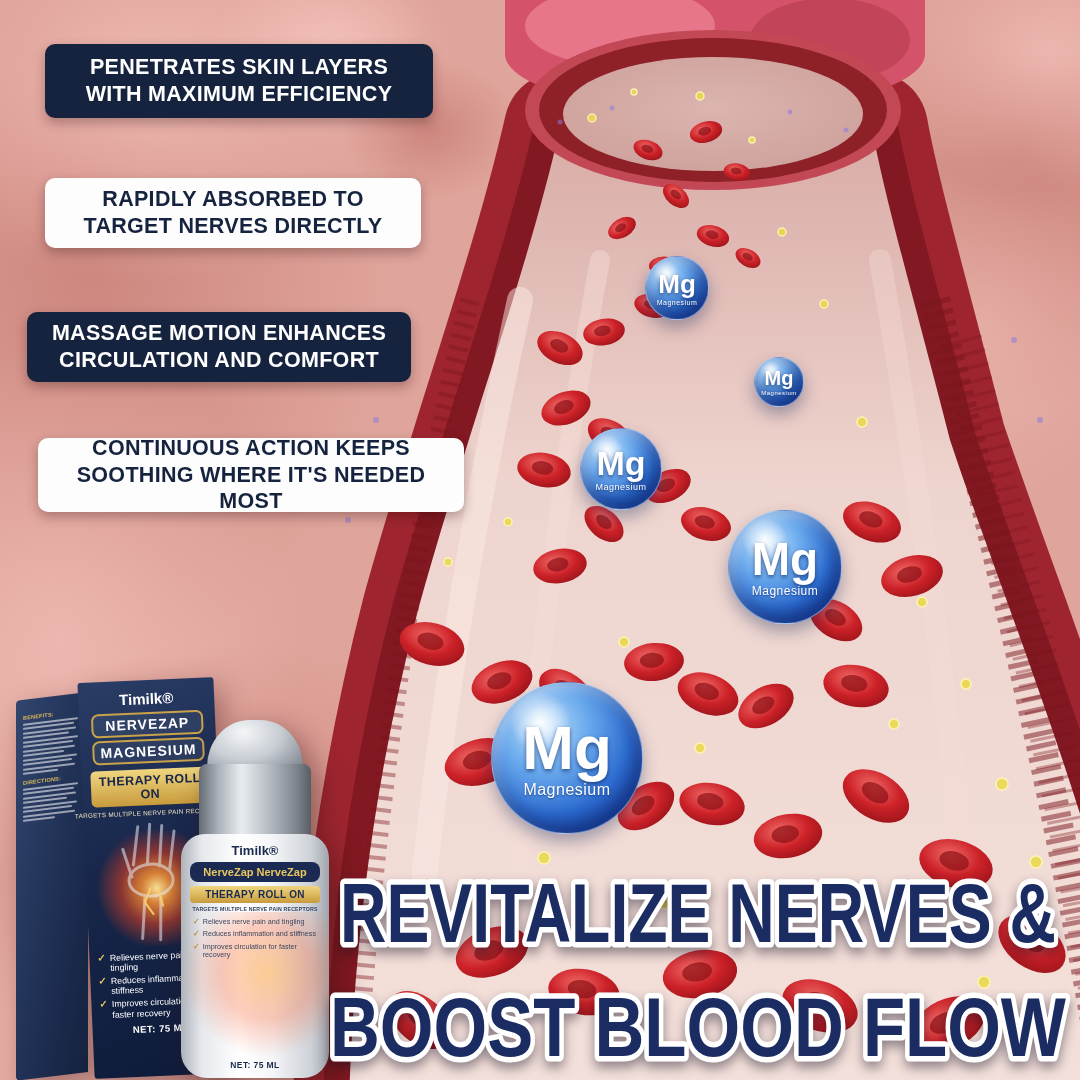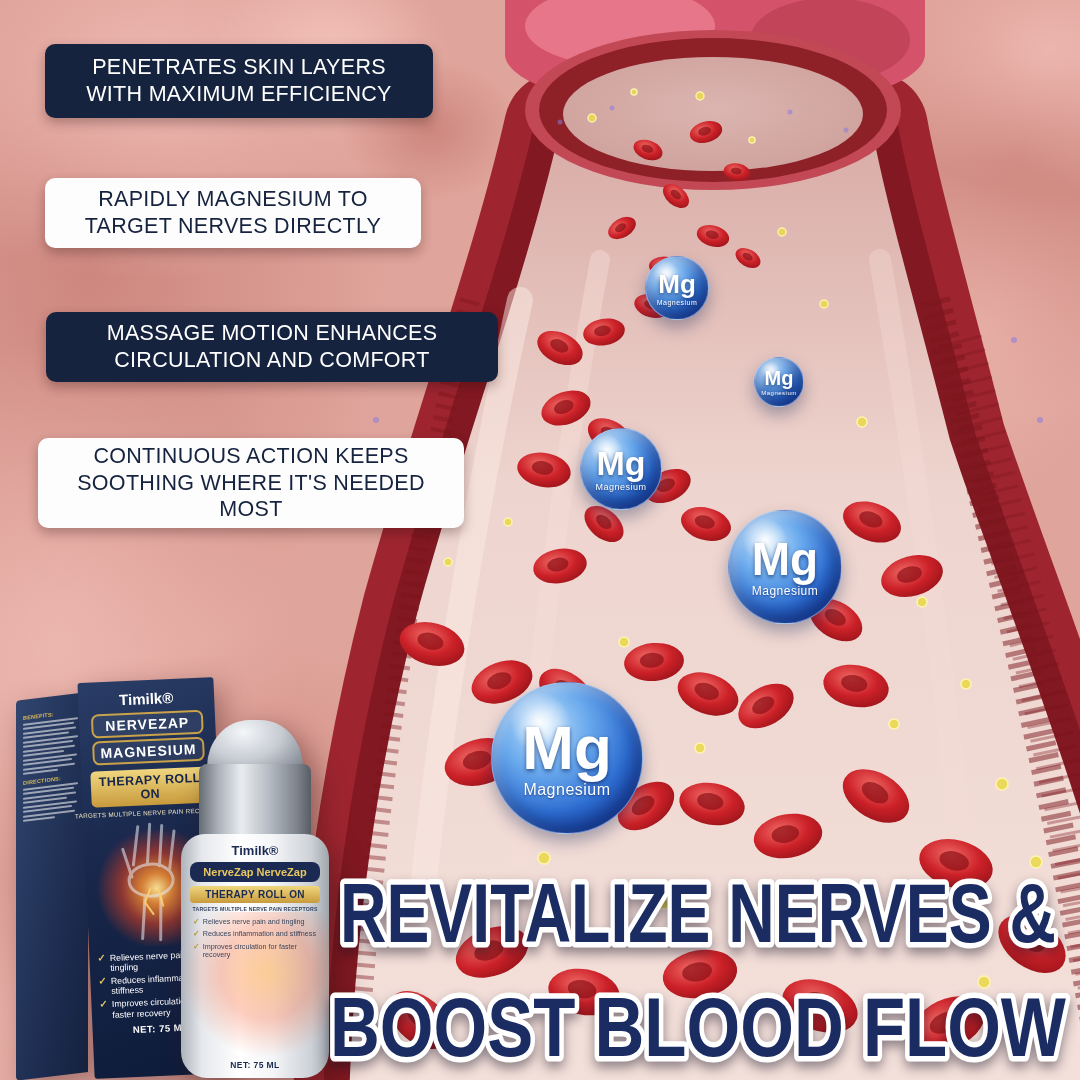--- a/index.html
+++ b/index.html
@@ -3,21 +3,21 @@
 <meta charset="utf-8">
 <style>
   html,body{margin:0;padding:0;background:#2a2a2a;}
   .stage{position:relative;width:1080px;height:1080px;overflow:hidden;
          background:#dfa49b;font-family:"Liberation Sans",sans-serif;}
   .stage svg.bg{position:absolute;left:0;top:0;z-index:0;}
 
   
   .callout{position:absolute;z-index:4;border-radius:10px;padding:8px 18px;box-sizing:border-box;
            display:flex;align-items:center;justify-content:center;text-align:center;
-           font-weight:normal;font-size:21.5px;line-height:1.25;letter-spacing:.3px;
+           font-weight:bold;font-size:21.5px;line-height:1.25;letter-spacing:.3px;
            box-shadow:0 5px 12px rgba(40,10,10,.3);}
   .callout.dark{background:#16233f;color:#ffffff;}
   .callout.light{background:#fdfdfd;color:#16233f;}
 
   
   .mg-sphere{position:absolute;z-index:3;border-radius:50%;
     background:
       radial-gradient(circle at 32% 26%, rgba(255,255,255,.95) 0%, rgba(255,255,255,0) 20%),
       radial-gradient(circle at 35% 30%, #c2e1fb 0%, #6aaaed 30%, #2e6ed2 60%, #1c47ad 82%, #123585 100%);
     box-shadow:0 8px 16px rgba(20,40,90,.35),
@@ -255,23 +255,23 @@
         <circle cx="790" cy="112" r="2.5"></circle>
       <circle cx="846" cy="130" r="2.5"></circle>
         <circle cx="1014" cy="340" r="3"></circle>
         <circle cx="1040" cy="420" r="3"></circle>
       <circle cx="376" cy="420" r="3"></circle>
         <circle cx="348" cy="520" r="3"></circle>
     </g>
   </svg>
 
   <div class="callout dark" style="left:45px;top:44px;width:388px;height:74px;">PENETRATES SKIN LAYERS WITH MAXIMUM EFFICIENCY</div>
-  <div class="callout light" style="left:45px;top:178px;width:376px;height:70px;">RAPIDLY MAGNESIUM TO TARGET NERVES DIRECTLY</div>
-  <div class="callout dark" style="left:46px;top:312px;width:452px;height:70px;">MASSAGE MOTION ENHANCES CIRCULATION AND COMFORT</div>
-  <div class="callout light" style="left:38px;top:438px;width:426px;height:90px;">CONTINUOUS ACTION KEEPS SOOTHING WHERE IT'S NEEDED MOST</div>
+  <div class="callout light" style="left:45px;top:178px;width:376px;height:70px;">RAPIDLY ABSORBED TO TARGET NERVES DIRECTLY</div>
+  <div class="callout dark" style="left:27px;top:312px;width:384px;height:70px;">MASSAGE MOTION ENHANCES CIRCULATION AND COMFORT</div>
+  <div class="callout light" style="left:38px;top:438px;width:426px;height:74px;">CONTINUOUS ACTION KEEPS SOOTHING WHERE IT'S NEEDED MOST</div>
 
   <div class="mg-sphere" style="left:645px;top:256px;width:62px;height:62px;">
     <span class="sym" style="font-size:26px;">Mg</span>
     <span class="lbl" style="font-size:7px;">Magnesium</span>
   </div>
   <div class="mg-sphere" style="left:754px;top:357px;width:48px;height:48px;">
     <span class="sym" style="font-size:20px;">Mg</span>
     <span class="lbl" style="font-size:6px;">Magnesium</span>
   </div>
   <div class="mg-sphere" style="left:580px;top:428px;width:80px;height:80px;">

